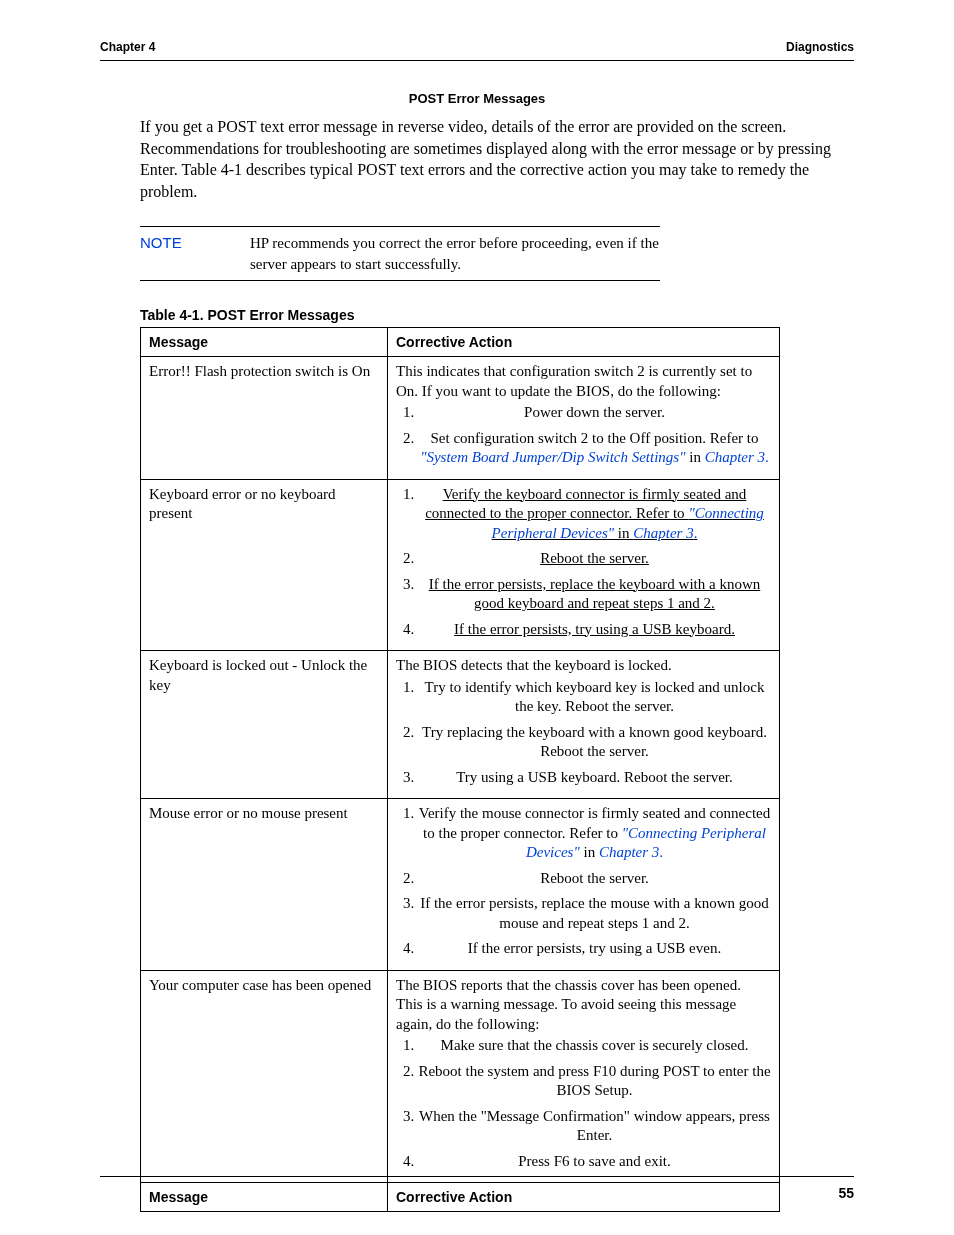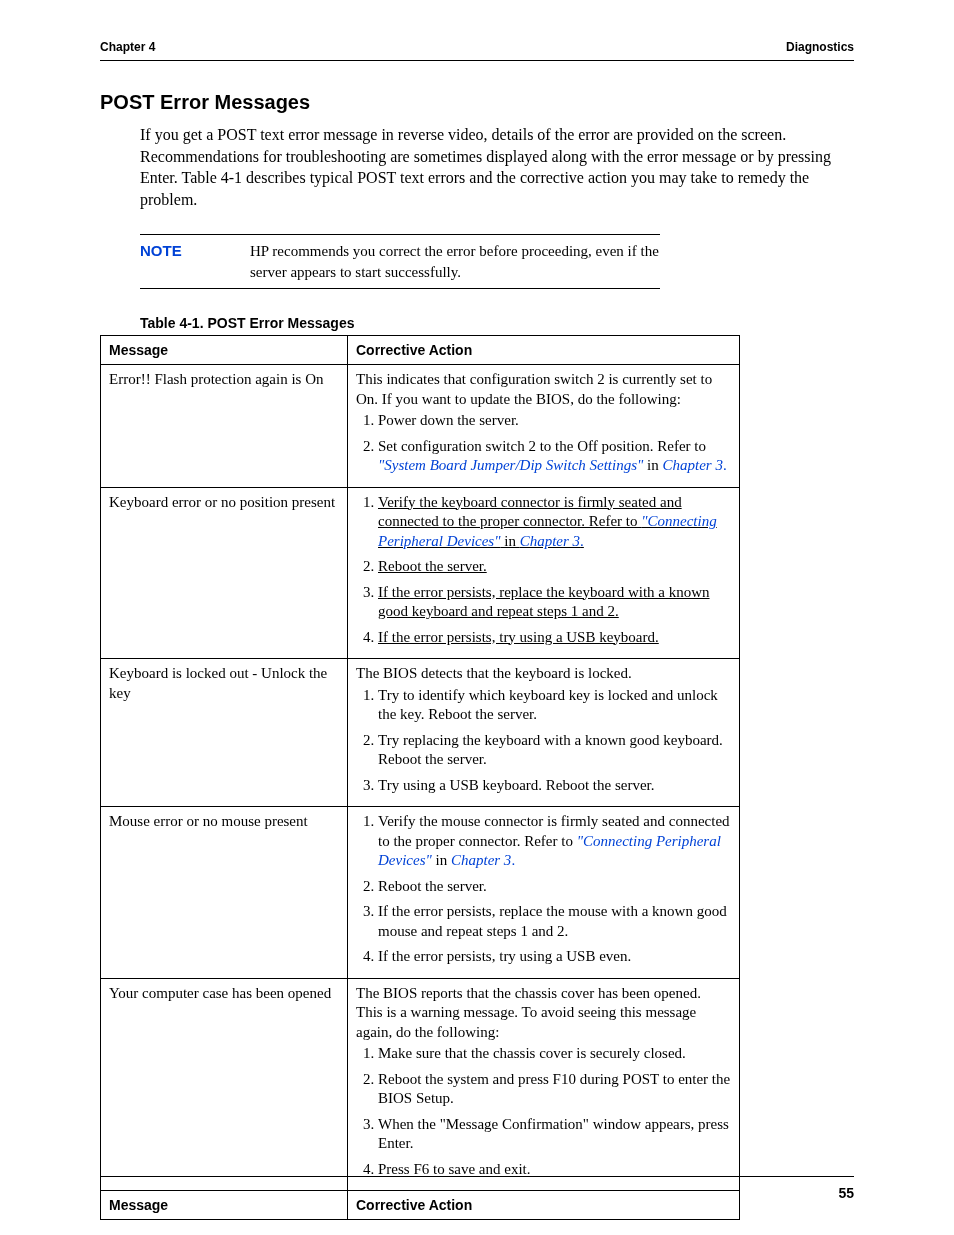--- a/index.html
+++ b/index.html
@@ -27,56 +27,58 @@
     gap: 40px;
   }
   .head-rule {
     border: none;
     border-top: 1px solid #000;
     margin: 0 0 30px 0;
   }
   .section-title {
     font-family: Arial, Helvetica, sans-serif;
     font-weight: bold;
-    font-size: 20px;
+    font-size: 13px;
     margin: 10px 0 10px 0;
+    text-align: center;
   }
   .intro {
     font-size: 16px;
     line-height: 1.35;
     margin-left: 40px;
     margin-bottom: 24px;
   }
   .note-block {
     margin-left: 40px;
     width: 520px;
     border-top: 1px solid #000;
     border-bottom: 1px solid #000;
     padding: 6px 0;
     display: flex;
     font-size: 15px;
     line-height: 1.35;
     margin-bottom: 26px;
   }
   .note-label {
     font-family: Arial, Helvetica, sans-serif;
-    font-weight: bold;
+    font-weight: normal;
     color: #0042d6;
     width: 110px;
     flex-shrink: 0;
   }
   .note-text { flex: 1; }
   .table-caption {
     font-family: Arial, Helvetica, sans-serif;
     font-weight: bold;
     font-size: 14px;
     margin-left: 40px;
     margin-bottom: 4px;
   }
   table.post {
+    margin-left: 40px;
     border-collapse: collapse;
     width: 640px;
     font-size: 15px;
     line-height: 1.3;
     padding-left: 24px;
   }
   table.post th, table.post td {
     border: 1px solid #000;
     text-align: left;
     vertical-align: top;
@@ -85,21 +87,21 @@
   table.post th {
     font-family: Arial, Helvetica, sans-serif;
     font-weight: bold;
     font-size: 14px;
   }
   table.post td.msg { width: 230px; }
   ol.steps {
     margin: 2px 0 0 0;
     padding-left: 22px;
   }
-  ol.steps li { margin-bottom: 6px; }
+  ol.steps li { margin-bottom: 6px; text-align: center; }
   .xref {
     color: #0042d6;
     font-style: italic;
   }
   .xref-plain { color: #0042d6; }
   .footer {
     position: absolute;
     left: 100px;
     right: 100px;
     bottom: 34px;
@@ -140,34 +142,34 @@
   <div class="table-caption">Table 4-1.  POST Error Messages</div>
 
   <table class="post">
     <tbody>
         <tr>
       <th>Message</th>
       <th>Corrective Action</th>
     </tr>
 
     <tr>
-      <td class="msg">Error!! Flash protection again is On</td>
+      <td class="msg">Error!! Flash protection switch is On</td>
       <td>
         <span>This indicates that configuration switch 2 is currently set to On. If you want to update the BIOS, do the following:</span>
         <ol class="steps">
           <li>Power down the server.</li>
           <li>
             <span>Set configuration switch 2 to the Off position. Refer to </span><span class="xref">"System Board Jumper/Dip Switch Settings"</span><span> in </span><span class="xref">Chapter 3</span><span class="xref-plain">.</span>
           </li>
         </ol>
       </td>
     </tr>
 
     <tr>
-      <td class="msg">Keyboard error or no position present</td>
+      <td class="msg">Keyboard error or no keyboard present</td>
       <td>
         <ol class="steps" style="margin-top:0;text-decoration:underline;">
           <li>
             <span>Verify the keyboard connector is firmly seated and connected to the proper connector. Refer to </span><span class="xref">"Connecting Peripheral Devices"</span><span>  in </span><span class="xref">Chapter 3</span><span class="xref-plain">.</span>
           </li>
           <li>Reboot the server.</li>
           <li>If the error persists, replace the keyboard with a known good keyboard and repeat steps 1 and 2.</li>
           <li>If the error persists, try using a USB keyboard.</li>
         </ol>
       </td>

